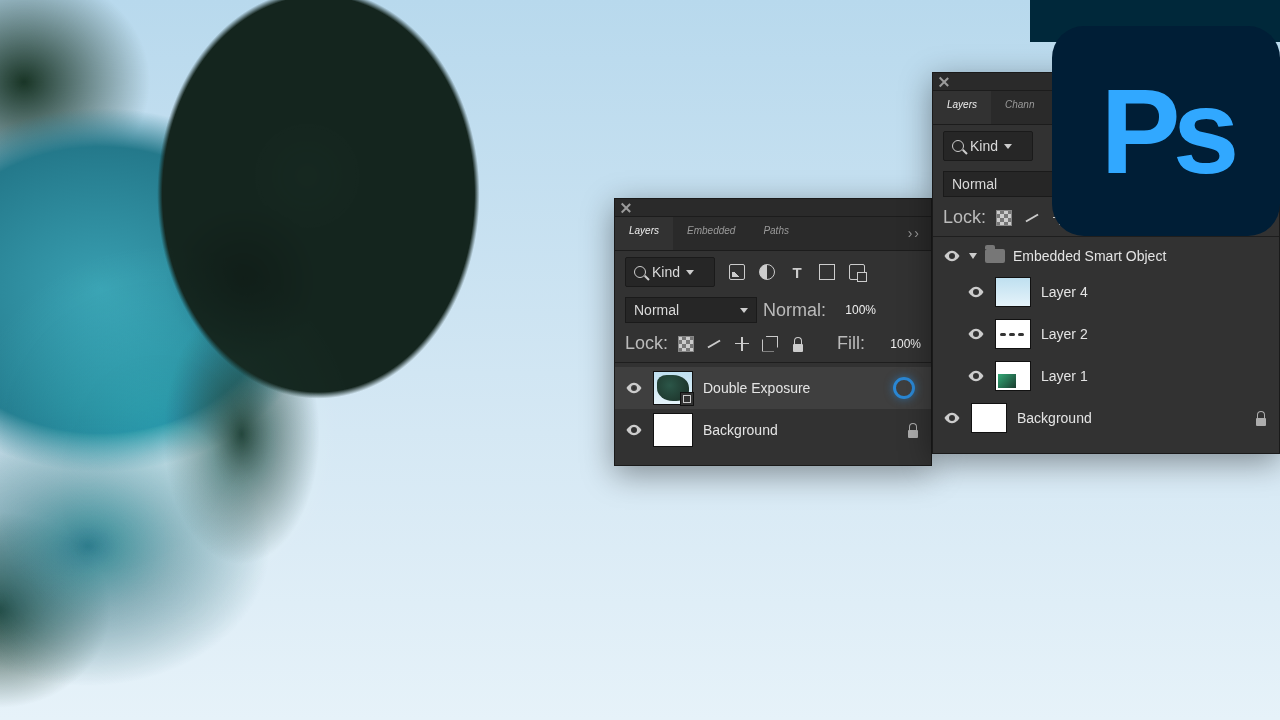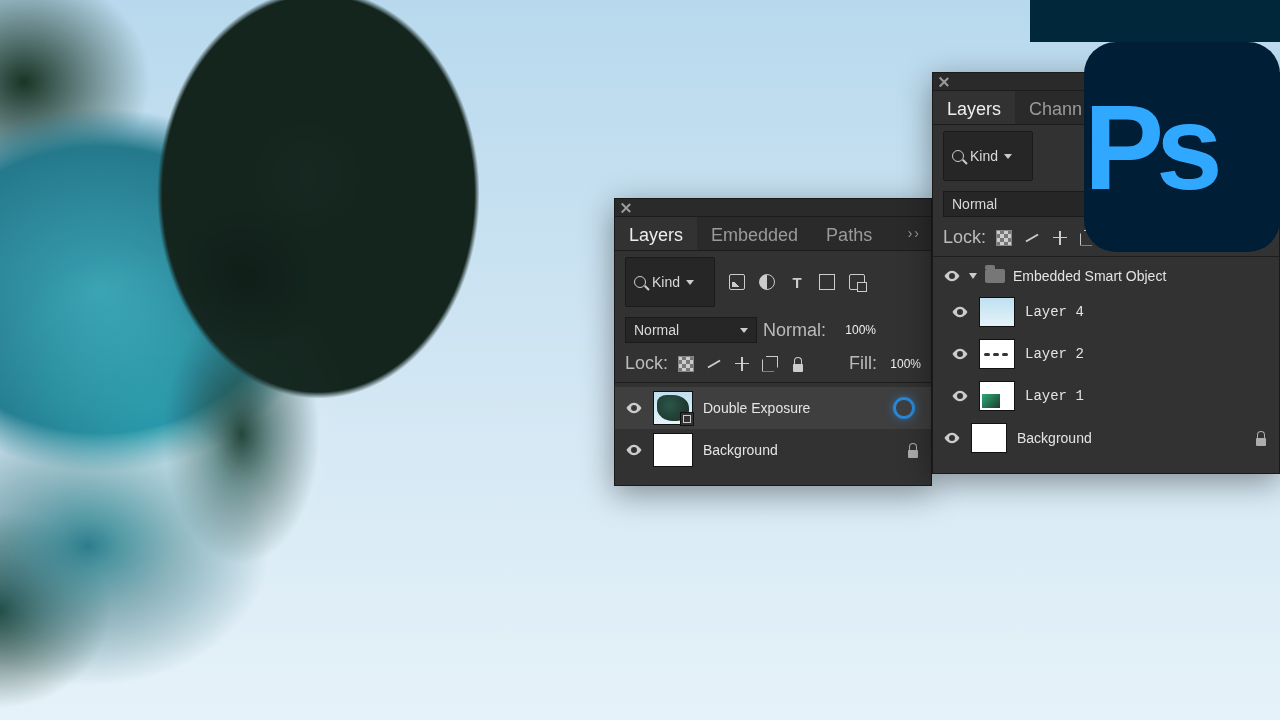--- a/index.html
+++ b/index.html
@@ -52,25 +52,25 @@
     color: #d9d9d9;
     border: 1px solid #1a1a1a;
     box-shadow: 0 8px 30px rgba(0,0,0,0.4);
     font-size: 14px;
   }
   .panel .close-row { height: 18px; display:flex; align-items:center; padding:0 4px; background:#2a2a2a; border-bottom:1px solid #1c1c1c;}
   .close-x { width:14px; height:14px; display:inline-block; position:relative; opacity:0.7; }
   .close-x::before, .close-x::after { content:""; position:absolute; left:6px; top:1px; width:1.5px; height:12px; background:#ccc;}
   .close-x::before{ transform:rotate(45deg);} .close-x::after{transform:rotate(-45deg);}
   .tab-row { display:flex; align-items:stretch; background:#2a2a2a; border-bottom:1px solid #1c1c1c; height:34px;}
-  .tab { padding:8px 14px 7px; color:#9a9a9a; cursor:pointer; font-size:18px;}
+  .tab { padding:8px 14px 7px; color:#9a9a9a; cursor:pointer; font-size:10px;font-style:italic;}
   .tab.active { background:#323232; color:#eee; }
   .tab-more { margin-left:auto; padding:8px 10px; color:#9a9a9a; letter-spacing:2px;}
   .controls-row { display:flex; align-items:center; gap:6px; padding:6px 10px; }
-  .kind-select { display:flex; align-items:center; gap:6px; background:#262626; border:1px solid #1a1a1a; border-radius:2px; padding:16px 8px; min-width:90px;}
+  .kind-select { display:flex; align-items:center; gap:6px; background:#262626; border:1px solid #1a1a1a; border-radius:2px; padding:6px 8px; min-width:90px;}
   .mag { width:12px; height:12px; border:1.6px solid #ccc; border-radius:50%; position:relative;}
   .mag::after{content:""; position:absolute; width:6px; height:1.6px; background:#ccc; right:-5px; bottom:-2px; transform:rotate(45deg);}
   .caret { width:0;height:0;border-left:4px solid transparent;border-right:4px solid transparent;border-top:5px solid #ccc;}
   .icon-strip { display:flex; gap:14px; margin-left:8px; color:#ccc;}
   .i { width:16px; height:16px; display:inline-flex; align-items:center; justify-content:center; position:relative;}
   .i.img { border:1.5px solid #ccc; border-radius:2px;}
   .i.img::after{content:""; position:absolute; bottom:2px; left:2px; right:2px; height:5px; background:linear-gradient(45deg,#ccc 50%, transparent 50%);}
   .i.adj { border:1.5px solid #ccc; border-radius:50%; background:linear-gradient(90deg,#ccc 50%, transparent 50%);}
   .i.txt::after{content:"T"; font-weight:bold; font-size:15px; color:#ccc;}
   .i.shape { border:1.5px solid #ccc;}
@@ -84,25 +84,25 @@
   .lock-icons { display:flex; gap:12px;}
   .li { width:16px; height:16px; position:relative; color:#ccc;}
   .li.trans { background: repeating-conic-gradient(#777 0% 25%, #ccc 0% 50%) 50%/8px 8px; border:1px solid #888;}
   .li.brush::after{content:""; position:absolute; width:14px; height:2px; background:#ccc; top:7px; left:1px; transform:rotate(-30deg);}
   .li.move::before,.li.move::after{content:"";position:absolute;background:#ccc;}
   .li.move::before{width:14px;height:1.5px;top:7px;left:1px;}
   .li.move::after{width:1.5px;height:14px;top:1px;left:7px;}
   .li.crop{border:1.5px solid #ccc; clip-path:polygon(0 25%,25% 25%,25% 0,100% 0,100% 75%,75% 75%,75% 100%,0 100%);}
   .li.padlock::before{content:"";position:absolute;width:10px;height:8px;background:#ccc;bottom:0;left:3px;border-radius:1px;}
   .li.padlock::after{content:"";position:absolute;width:6px;height:6px;border:1.5px solid #ccc;border-bottom:none;border-radius:4px 4px 0 0;top:1px;left:4px;}
-  .fill-group{margin-left:auto; display:flex; align-items:center; gap:0;}
+  .fill-group{margin-left:auto; display:flex; align-items:center; gap:12px;}
   .layer-list { padding:4px 0 14px;}
   .layer { display:flex; align-items:center; gap:10px; padding:4px 10px; min-height:42px;}
   .layer.selected { background:#3f3f3f;}
-  .layer.indent1 { padding-left:18px;font-family:Liberation Mono, monospace;}
+  .layer.indent1 { padding-left:34px;}
   .eye { width:18px; height:18px; display:flex; align-items:center; justify-content:center; flex:0 0 18px;}
   .eye svg { width:18px; height:18px; }
   .thumb { width:40px; height:34px; background:#fff; border:1px solid #111; flex:0 0 40px; position:relative;}
   .thumb.small { width:36px; height:30px; flex:0 0 36px;}
   .thumb .sky{position:absolute;inset:0;background:linear-gradient(180deg,#bfe0f0,#e5f3fa);}
   .thumb .trans{position:absolute;inset:0;background:repeating-conic-gradient(#bbb 0% 25%,#eee 0% 50%) 50%/10px 10px;}
   .thumb .blob{position:absolute; left:3px; top:3px; right:3px; bottom:3px; background:radial-gradient(circle at 40% 40%, #2b5648, #1a2c24); border-radius:30% 50% 40% 50%;}
   .thumb .corner{position:absolute;right:-2px;bottom:-2px;width:14px;height:14px;background:#323232;border:1px solid #111;}
   .thumb .corner::after{content:"";position:absolute;inset:2px;border:1px solid #ccc;}
   .thumb .mini{position:absolute;left:2px;bottom:2px;width:18px;height:14px;background:linear-gradient(135deg,#3a7,#1a3b2e);}
@@ -115,21 +115,21 @@
   .arrow-down{width:0;height:0;border-left:4px solid transparent;border-right:4px solid transparent;border-top:6px solid #ccc;}
   .folder{width:20px;height:14px;background:#777;border-radius:2px;position:relative;}
   .folder::before{content:"";position:absolute;top:-4px;left:0;width:10px;height:4px;background:#777;border-radius:2px 2px 0 0;}
   
   #panel1 { left:614px; top:198px; width:318px; }
   #panel2 { left:932px; top:72px; width:348px; }
   
   .ps-badge { position:absolute; right:0; top:0; width:250px; height:250px;}
   .bubble-top{position:absolute; right:0; top:0; width:250px; height:42px; background:#00283a;}
   .bubble-tail{position:absolute; right:40px; top:42px; width:0;height:0;border-left:0 solid transparent;border-right:30px solid transparent;border-top:26px solid #00283a;}
-  .ps-square{position:absolute; right:0; top:42px; width:196px; height:210px; background:#001e36; border-radius:32px; display:flex; align-items:center; }
+  .ps-square{position:absolute; right:0; top:26px; width:228px; height:210px; background:#001e36; border-radius:32px; display:flex; align-items:center; justify-content:center;}
   .ps-text{font-size:120px; font-weight:800; color:#31a8ff; font-family:Arial,Helvetica,sans-serif; letter-spacing:-8px;}
 </style>
 </head>
 <body>
 
 <div class="artwork">
   <div class="silhouette"></div>
   <div class="silhouette texture"></div>
 </div>
 

